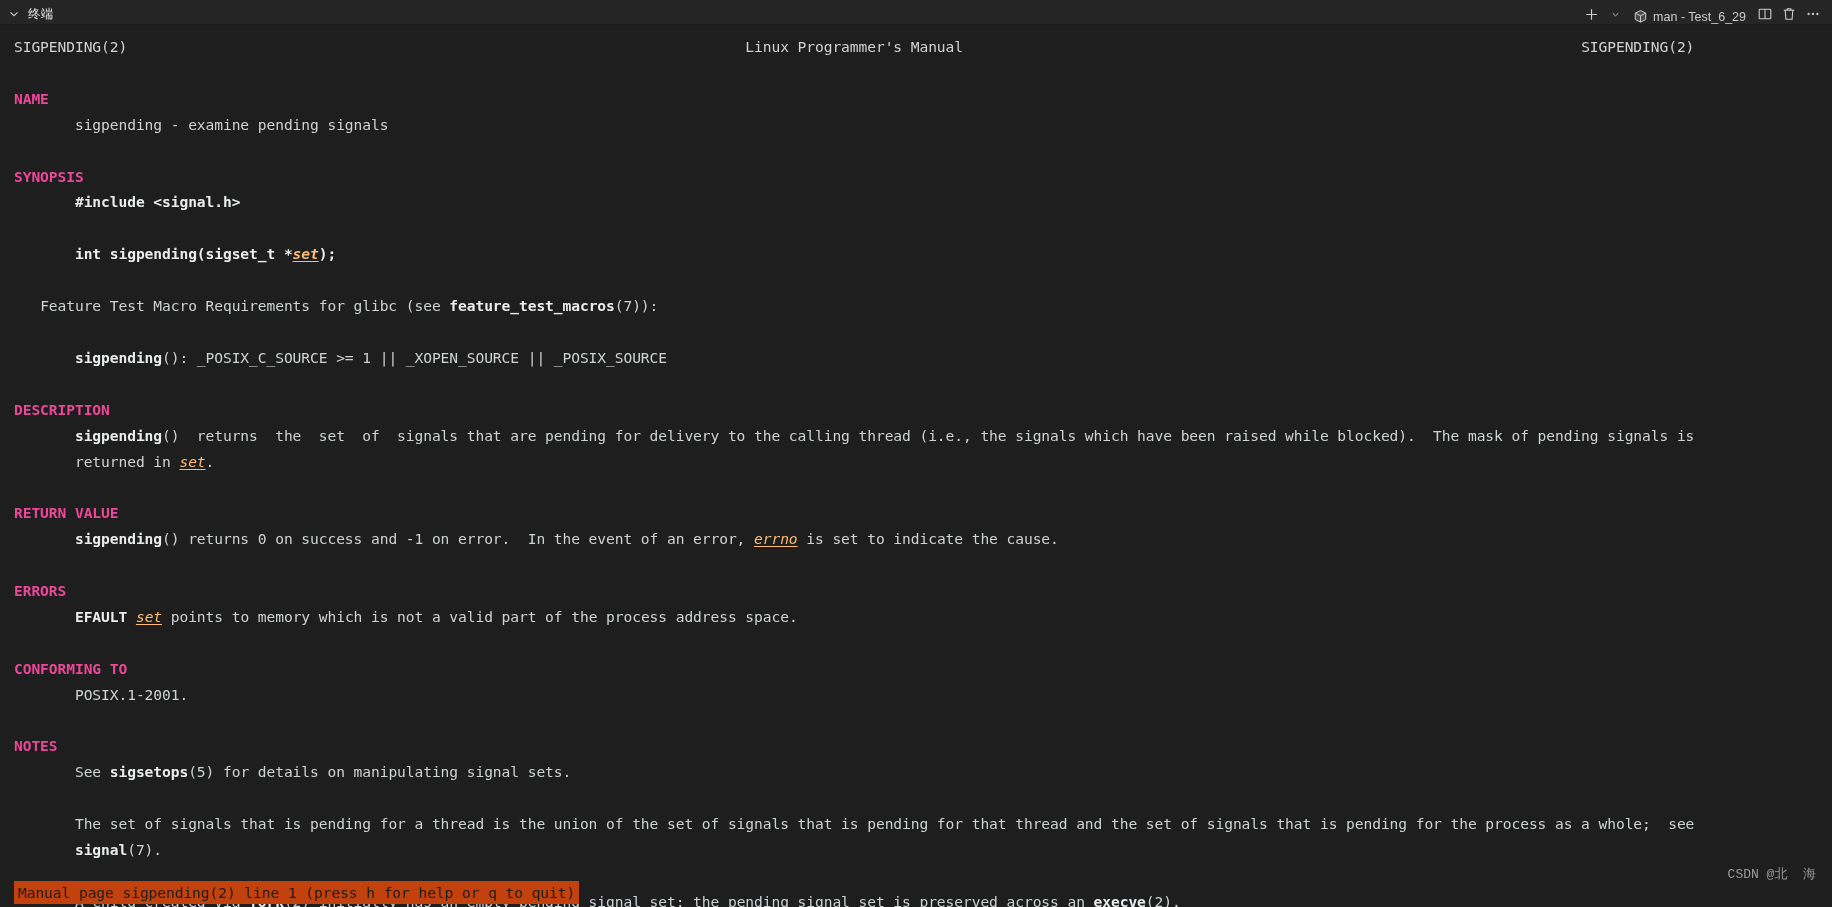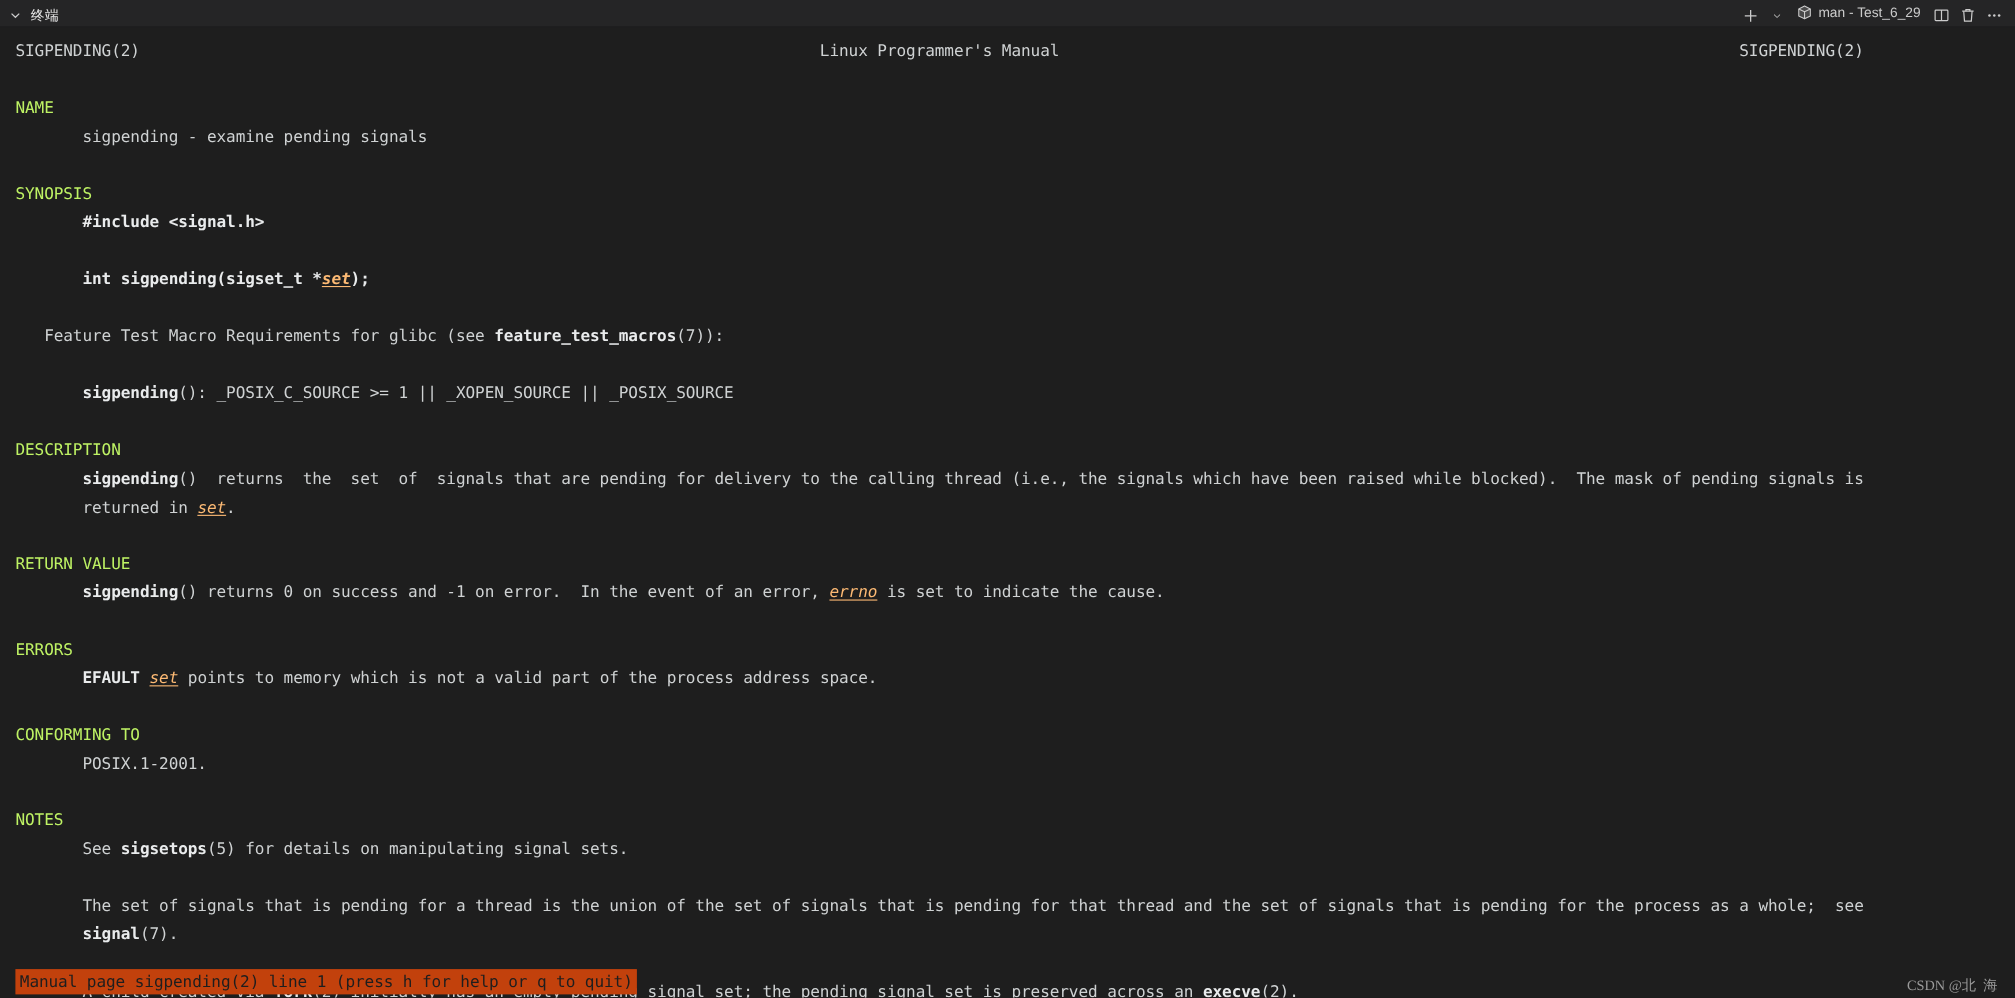--- a/index.html
+++ b/index.html
@@ -41,21 +41,21 @@
   }
   .tb-btn {
     height: 20px; min-width: 20px;
     display: inline-flex; align-items: center; justify-content: center;
     padding: 0 3px; border-radius: 3px;
     color: #cccccc;
   }
   .tb-btn svg { display: block; }
   .tb-chevdown { padding: 0 2px; }
   .term-tab {
-    display: flex; align-items: flex-start; gap: 5px;
+    display: flex; align-items: flex-end; gap: 5px;
     padding: 0 6px; height: 20px; border-radius: 3px;
   }
   .term-tab .tab-label {
     font-family: "Liberation Sans", sans-serif;
     font-size: 12.5px; color: #cccccc; white-space: nowrap;
   }
 
   
   .term {
     flex: 1; position: relative;
@@ -68,40 +68,40 @@
     padding: 0 14px;
     color: #cfd2d3;
     font-family: "DejaVu Sans Mono", monospace;
     font-size: 14.6px;
     line-height: 25.9px;
     white-space: pre;
     letter-spacing: -0.08px;
   }
   pre.man b { color: #e9ebec; font-weight: 700; }
   pre.man u { text-decoration: underline; text-underline-offset: 2px; color: #fdba74; font-style: italic; }
-  pre.man .hdr { color: #bef264; font-weight: 400; }
+  pre.man .hdr { color: #ec4899; font-weight: 700; }
 
   
   .statusline {
     position: absolute;
     left: 14px; bottom: 3px;
     background: #c2410c;
     color: #1e1e1e;
     font-family: "DejaVu Sans Mono", monospace;
     font-size: 14.6px;
     line-height: 23px;
     padding: 0 4px;
     white-space: pre;
     letter-spacing: -0.08px;
   }
   .watermark {
     position: absolute;
-    right: 16px; bottom: 2px;
+    right: 16px; bottom: 24px;
     color: #9a9a9a;
-    font-family: Liberation Serif, serif;
+    font-family: Liberation Mono, monospace;
     font-size: 13px;
     white-space: pre;
   }
 </style>
 </head>
 <body>
 
 <div class="panel-bar">
   <div class="panel-left">
     <span class="chev">

